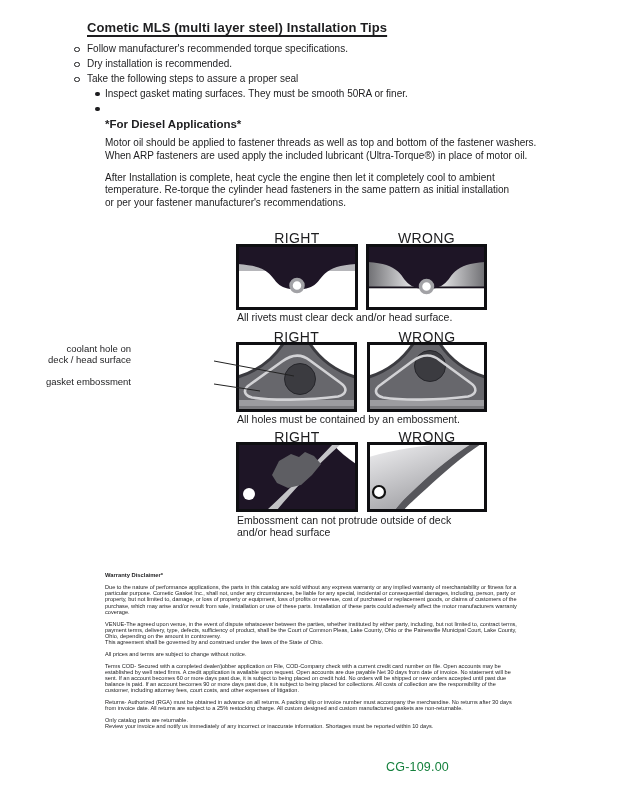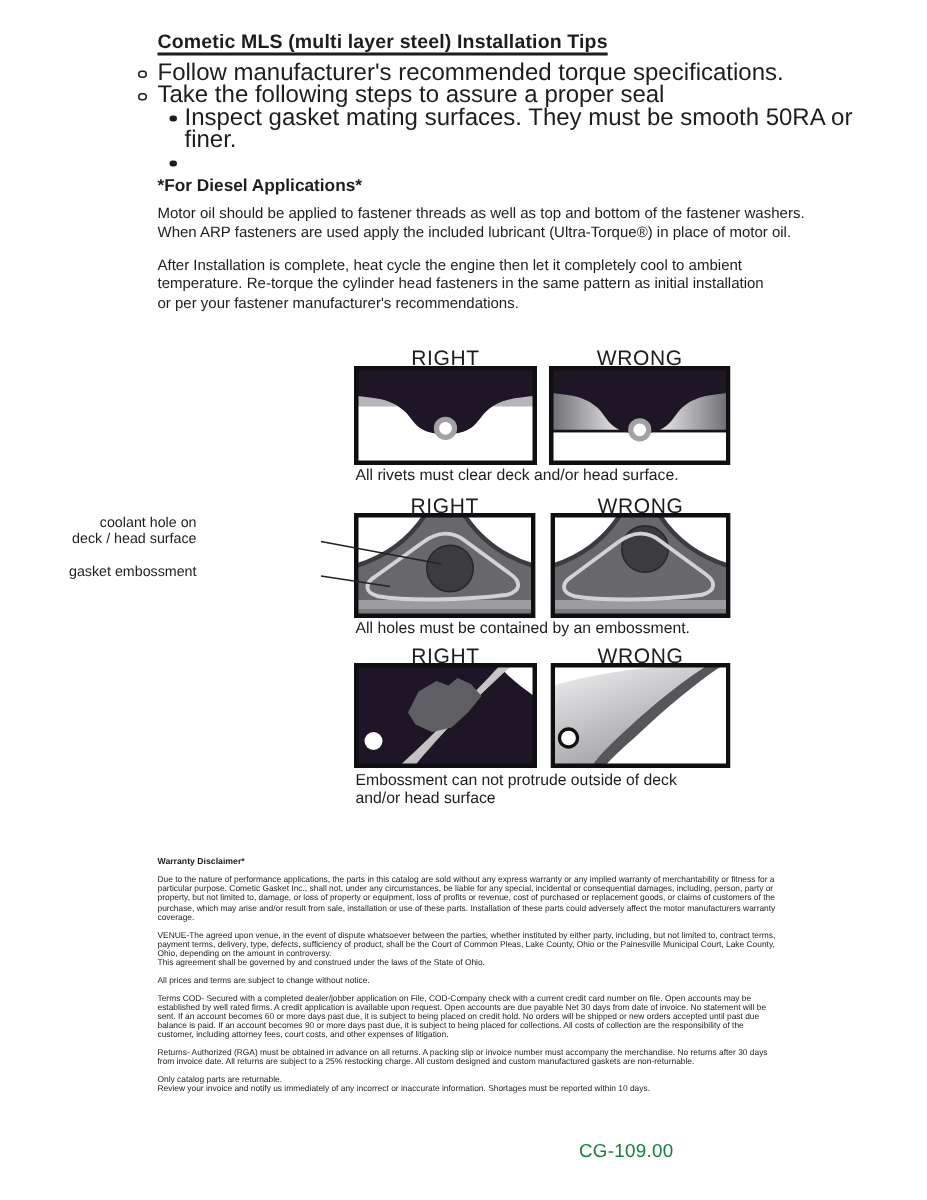--- a/index.html
+++ b/index.html
@@ -4,28 +4,28 @@
 <style>
   html,body{margin:0;padding:0;}
   body{
     width:618px;height:800px;background:#ffffff;
     font-family:"Liberation Sans", sans-serif;color:#1d1d1f;
     position:relative;overflow:hidden;
   }
   .page{position:absolute;inset:0;background:#fff;}
 
   
-  .intro{position:absolute;top:20px;left:88px;width:500px;}
+  .intro{position:absolute;top:20px;left:70px;width:500px;}
   .doc-title{
     margin-left:17px;font-size:13px;font-weight:bold;
     text-decoration:underline;text-underline-offset:3px;text-decoration-thickness:1.5px;
     letter-spacing:0.1px;
   }
   .bullets{margin-top:6px;}
-  .b-row{position:relative;padding-left:17px;font-size:16px;line-height:15px;}
+  .b-row{position:relative;padding-left:17px;font-size:10px;line-height:15px;}
   .b-row.lvl2{margin-left:23px;padding-left:12px;}
   .marker-o{
     position:absolute;left:4px;top:5.5px;width:3.5px;height:3.5px;
     border:1.1px solid #1d1d1f;border-radius:50%;
   }
   .marker-f{
     position:absolute;left:2px;top:5.5px;width:4.5px;height:4.5px;
     background:#1d1d1f;border-radius:50%;
   }
 
@@ -53,20 +53,24 @@
 <body>
 
 <div class="page">
 
   <div class="intro">
     <div class="doc-title">Cometic MLS (multi layer steel) Installation Tips</div>
     <div class="bullets">
       <div class="b-row">
         <span class="marker-o"></span>
         <span>Follow manufacturer's recommended torque specifications.</span>
+      </div>
+      <div class="b-row">
+        <span class="marker-o"></span>
+        <span>Dry installation is recommended.</span>
       </div>
       <div class="b-row">
         <span class="marker-o"></span>
         <span>Take the following steps to assure a proper seal</span>
       </div>
       <div class="b-row lvl2">
         <span class="marker-f"></span>
         <span>Inspect gasket mating surfaces.  They must be smooth 50RA or finer.</span>
       </div>
       <div class="b-row lvl2">

